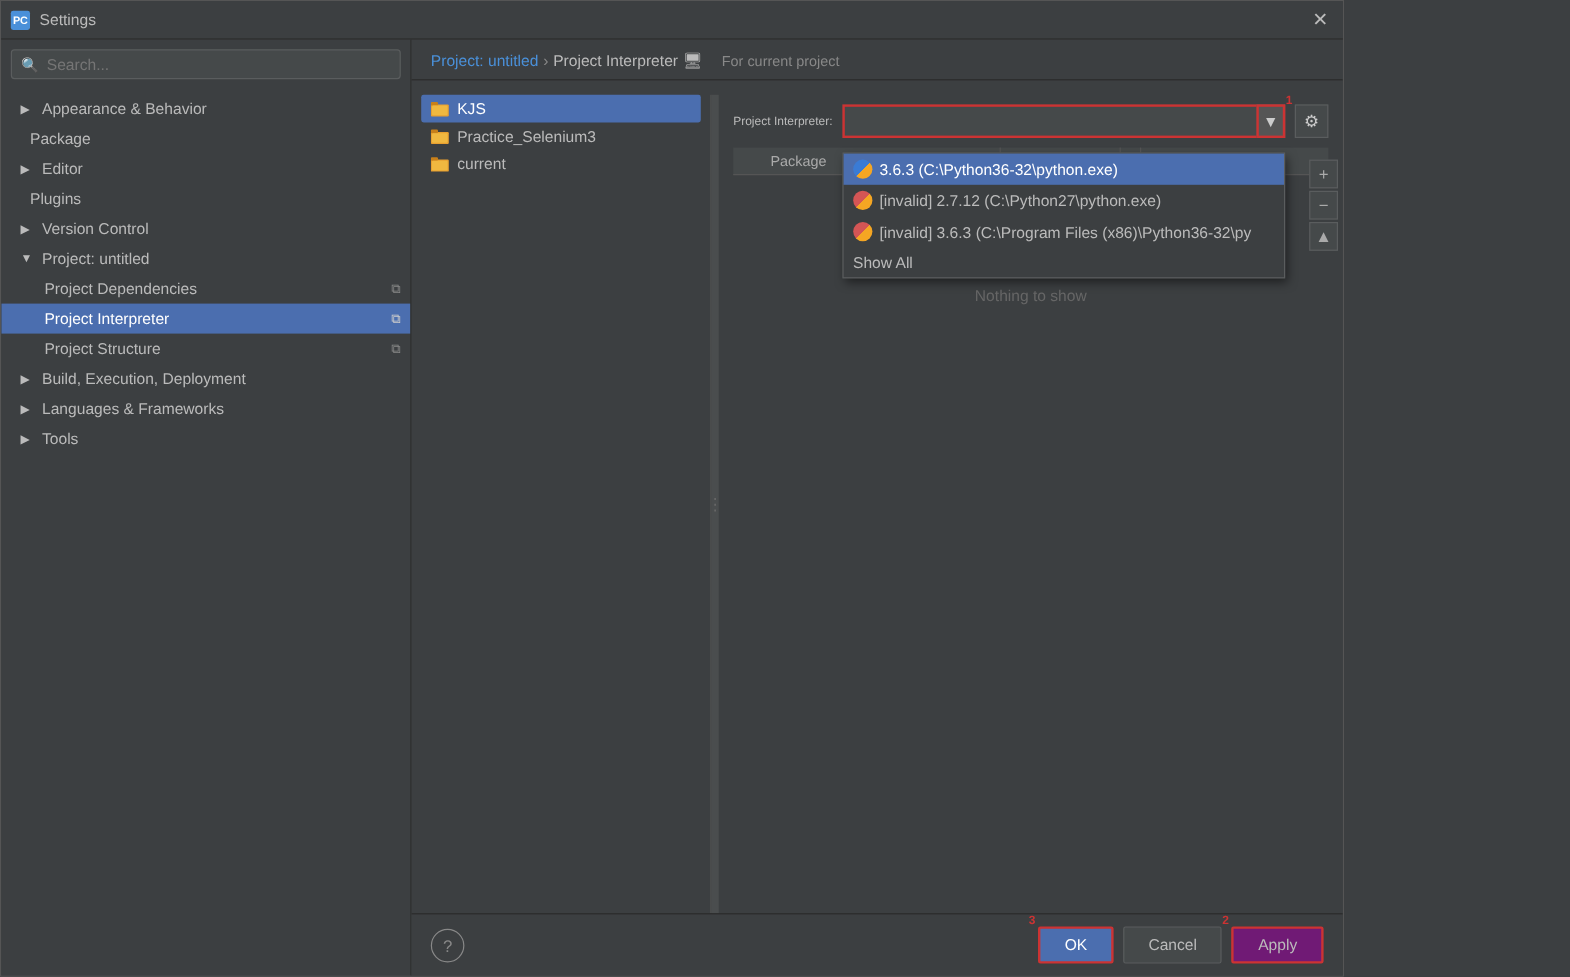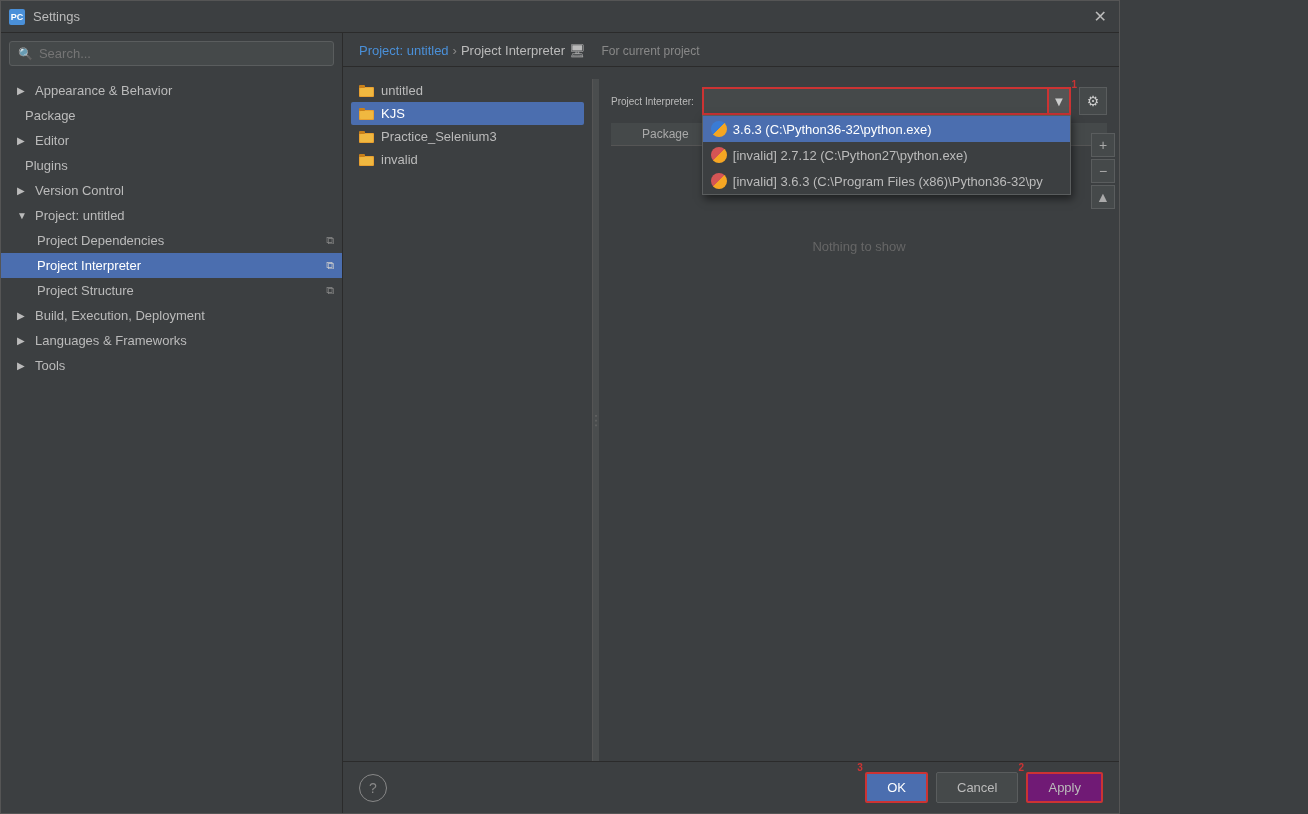--- a/index.html
+++ b/index.html
@@ -212,21 +212,21 @@
       display: flex;
       align-items: center;
       justify-content: center;
       cursor: pointer;
       color: #ccc;
       font-size: 14px;
       flex-shrink: 0;
     }
     .dropdown-menu {
       position: absolute;
-      top: 28px;
+      top: 40px;
       left: 0;
       right: 0;
       background: #3c3f41;
       border: 1px solid #5a5d5e;
       z-index: 100;
       box-shadow: 2px 4px 8px rgba(0,0,0,0.5);
     }
     .dropdown-item {
       display: flex;
       align-items: center;
@@ -469,28 +469,20 @@
         <span class="sep">›</span>
         <span class="current">Project Interpreter</span>
         <span class="for-icon">🖥</span>
         <span class="for-project">For current project</span>
       </div>
 
       <div class="main-content">
 
         <div class="left-panel">
           <ul class="project-list">
-            <li>
-              <svg class="folder-svg" viewBox="0 0 16 14">
-                <rect x="0" y="3" width="15" height="10" rx="1" fill="#e8a030"></rect>
-                <rect x="0" y="1" width="6" height="3" rx="1" fill="#c8801a"></rect>
-                <rect x="1" y="4" width="13" height="8" rx="1" fill="#f0b840"></rect>
-              </svg>
-              <span>untitled</span>
-            </li>
             <li class="selected">
               <svg class="folder-svg" viewBox="0 0 16 14">
                 <rect x="0" y="3" width="15" height="10" rx="1" fill="#e8a030"></rect>
                 <rect x="0" y="1" width="6" height="3" rx="1" fill="#c8801a"></rect>
                 <rect x="1" y="4" width="13" height="8" rx="1" fill="#f0b840"></rect>
               </svg>
               <span>KJS</span>
             </li>
             <li>
               <svg class="folder-svg" viewBox="0 0 16 14">
@@ -499,21 +491,21 @@
                 <rect x="1" y="4" width="13" height="8" rx="1" fill="#f0b840"></rect>
               </svg>
               <span>Practice_Selenium3</span>
             </li>
             <li>
               <svg class="folder-svg" viewBox="0 0 16 14">
                 <rect x="0" y="3" width="15" height="10" rx="1" fill="#e8a030"></rect>
                 <rect x="0" y="1" width="6" height="3" rx="1" fill="#c8801a"></rect>
                 <rect x="1" y="4" width="13" height="8" rx="1" fill="#f0b840"></rect>
               </svg>
-              <span>invalid</span>
+              <span>current</span>
             </li>
           </ul>
         </div>
 
         <div class="divider-handle"></div>
 
         <div class="right-panel">
 
           <span class="number-badge" style="right: 42px; top: 0px;">1</span>
 
@@ -531,20 +523,21 @@
                   <span>3.6.3 (C:\Python36-32\python.exe)</span>
                 </div>
                 <div class="dropdown-item">
                   <div class="py-icon-invalid" style="background: linear-gradient(135deg, #d45555 50%, #f5a623 50%); width:16px; height:16px; border-radius:50%;"></div>
                   <span>[invalid] 2.7.12 (C:\Python27\python.exe)</span>
                 </div>
                 <div class="dropdown-item">
                   <div class="py-icon-invalid" style="background: linear-gradient(135deg, #d45555 50%, #f5a623 50%); width:16px; height:16px; border-radius:50%;"></div>
                   <span>[invalid] 3.6.3 (C:\Program Files (x86)\Python36-32\py</span>
                 </div>
+                <div class="show-all">Show All</div>
               </div>
             </div>
             <div class="gear-btn">⚙</div>
           </div>
 
           <div class="table-header">
             <div class="table-header-cell" style="width:200px;">Package</div>
             <div class="table-header-cell" style="width:100px;"></div>
             <div class="table-header-cell"></div>
           </div>

